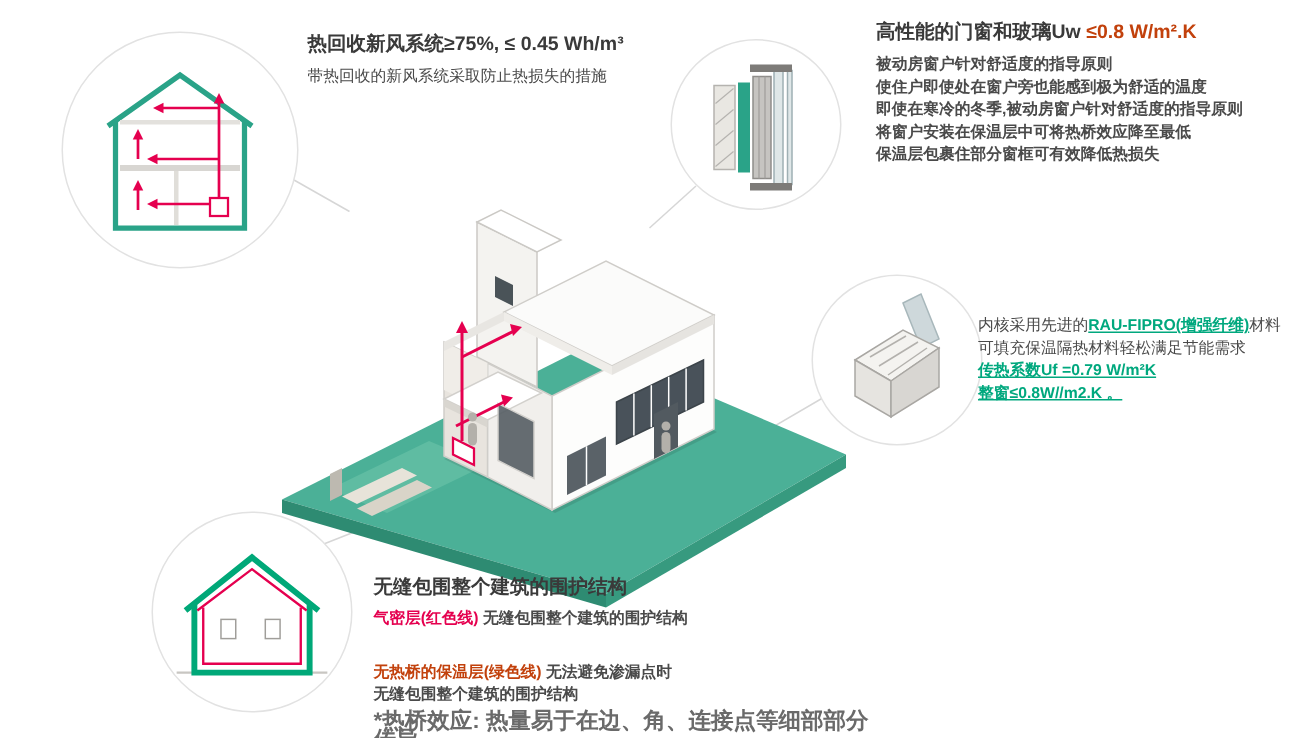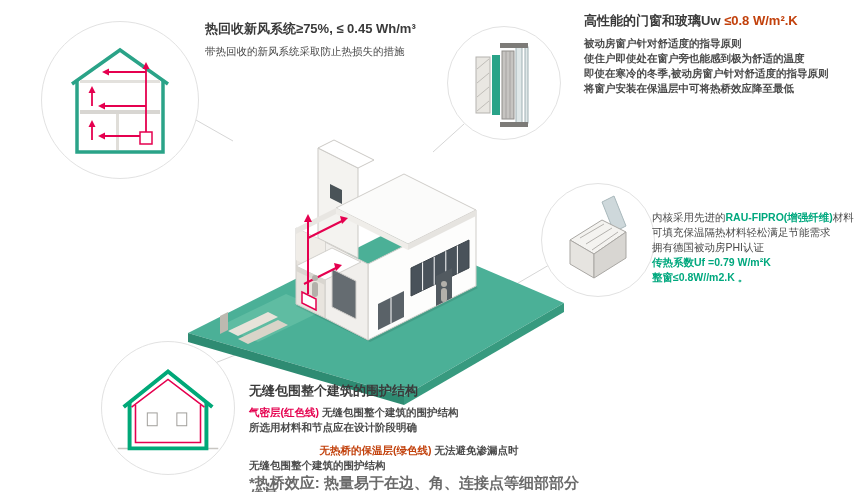--- a/index.html
+++ b/index.html
@@ -7,21 +7,21 @@
   body {
     width:865px; height:492px; position:relative; overflow:hidden;
     font-family:"Liberation Sans","DejaVu Sans",sans-serif;
     color:#3c3c3c;
   }
   .abs { position:absolute; }
   .title { font-size:13px; font-weight:bold; color:#3a3a3a; line-height:17px; }
   .body-text { font-size:10.5px; color:#4a4a4a; line-height:15px; }
   .small-note { font-size:15px; color:#6a6a6a; line-height:13px; }
   .green { color:#c2410c; }
-  .green-bold { color:#00a87e; font-weight:bold; }
+  .green-bold { color:#00a87e; font-weight:bold;text-decoration:underline; }
   .red { color:#e5004f; }
   .circle {
     border-radius:50%; background:#ffffff; border:1px solid #e2e2e2;
     overflow:hidden;
   }
   svg { display:block; }
   .z0 { z-index:0; } .z1 { z-index:1; } .z2 { z-index:2; } .z3 { z-index:3; }
 </style>
 </head>
 <body>
@@ -179,41 +179,40 @@
 
 <div class="abs z3" style="left:584px;top:12px;width:278px;">
   <div class="title">
     <span>高性能的门窗和玻璃Uw </span><span class="green">≤0.8 W/m².K</span>
   </div>
   <div class="body-text" style="margin-top:7px;font-weight:bold;">
     <div>被动房窗户针对舒适度的指导原则</div>
     <div>使住户即使处在窗户旁也能感到极为舒适的温度</div>
     <div>即使在寒冷的冬季,被动房窗户针对舒适度的指导原则</div>
     <div>将窗户安装在保温层中可将热桥效应降至最低</div>
+    <div>保温层包裹住部分窗框可有效降低热损失</div>
   </div>
 </div>
 
 <div class="abs z3" style="left:652px;top:210px;width:213px;">
   <div class="body-text" style="line-height:15px;">
     <div style="white-space:nowrap;">
       <span>内核采用先进的</span><span class="green-bold">RAU-FIPRO(增强纤维)</span><span>材料</span>
     </div>
     <div>可填充保温隔热材料轻松满足节能需求</div>
-    <div>拥有德国被动房PHI认证</div>
     <div class="green-bold">传热系数Uf =0.79 W/m²K</div>
     <div class="green-bold">整窗≤0.8W//m2.K 。</div>
   </div>
 </div>
 
 <div class="abs z3" style="left:249px;top:382px;width:340px;">
   <div class="title">无缝包围整个建筑的围护结构</div>
   <div class="body-text" style="margin-top:6px;font-weight:bold;">
     <div>
       <span class="red">气密层(红色线)</span><span> 无缝包围整个建筑的围护结构</span>
     </div>
-    <div>所选用材料和节点应在设计阶段明确</div>
-    <div style="margin-top:8px;text-align:center;">
+    <div style="margin-top:21px;">
       <span class="green">无热桥的保温层(绿色线)</span><span> 无法避免渗漏点时</span>
     </div>
     <div>无缝包围整个建筑的围护结构</div>
     <div class="small-note" style="margin-top:3px;">*热桥效应: 热量易于在边、角、连接点等细部部分传导</div>
   </div>
 </div>
 
 </body></html>

